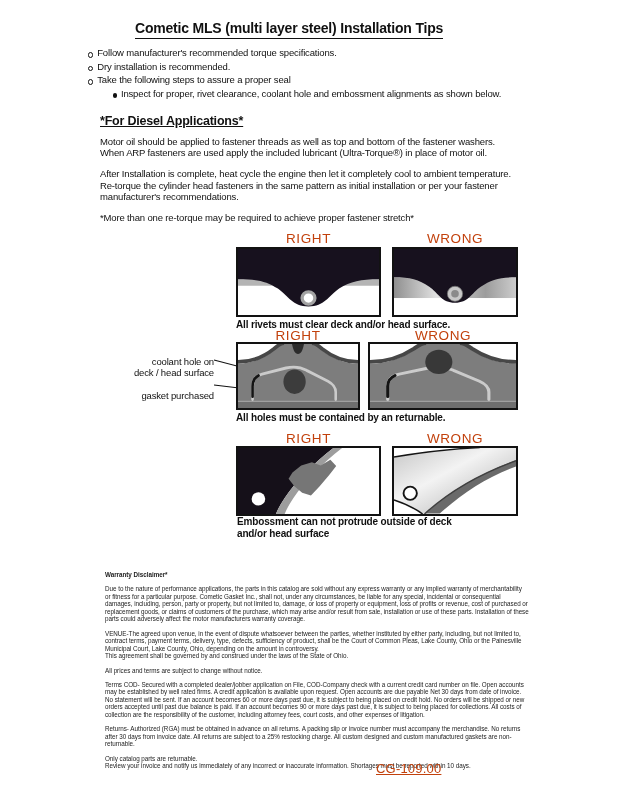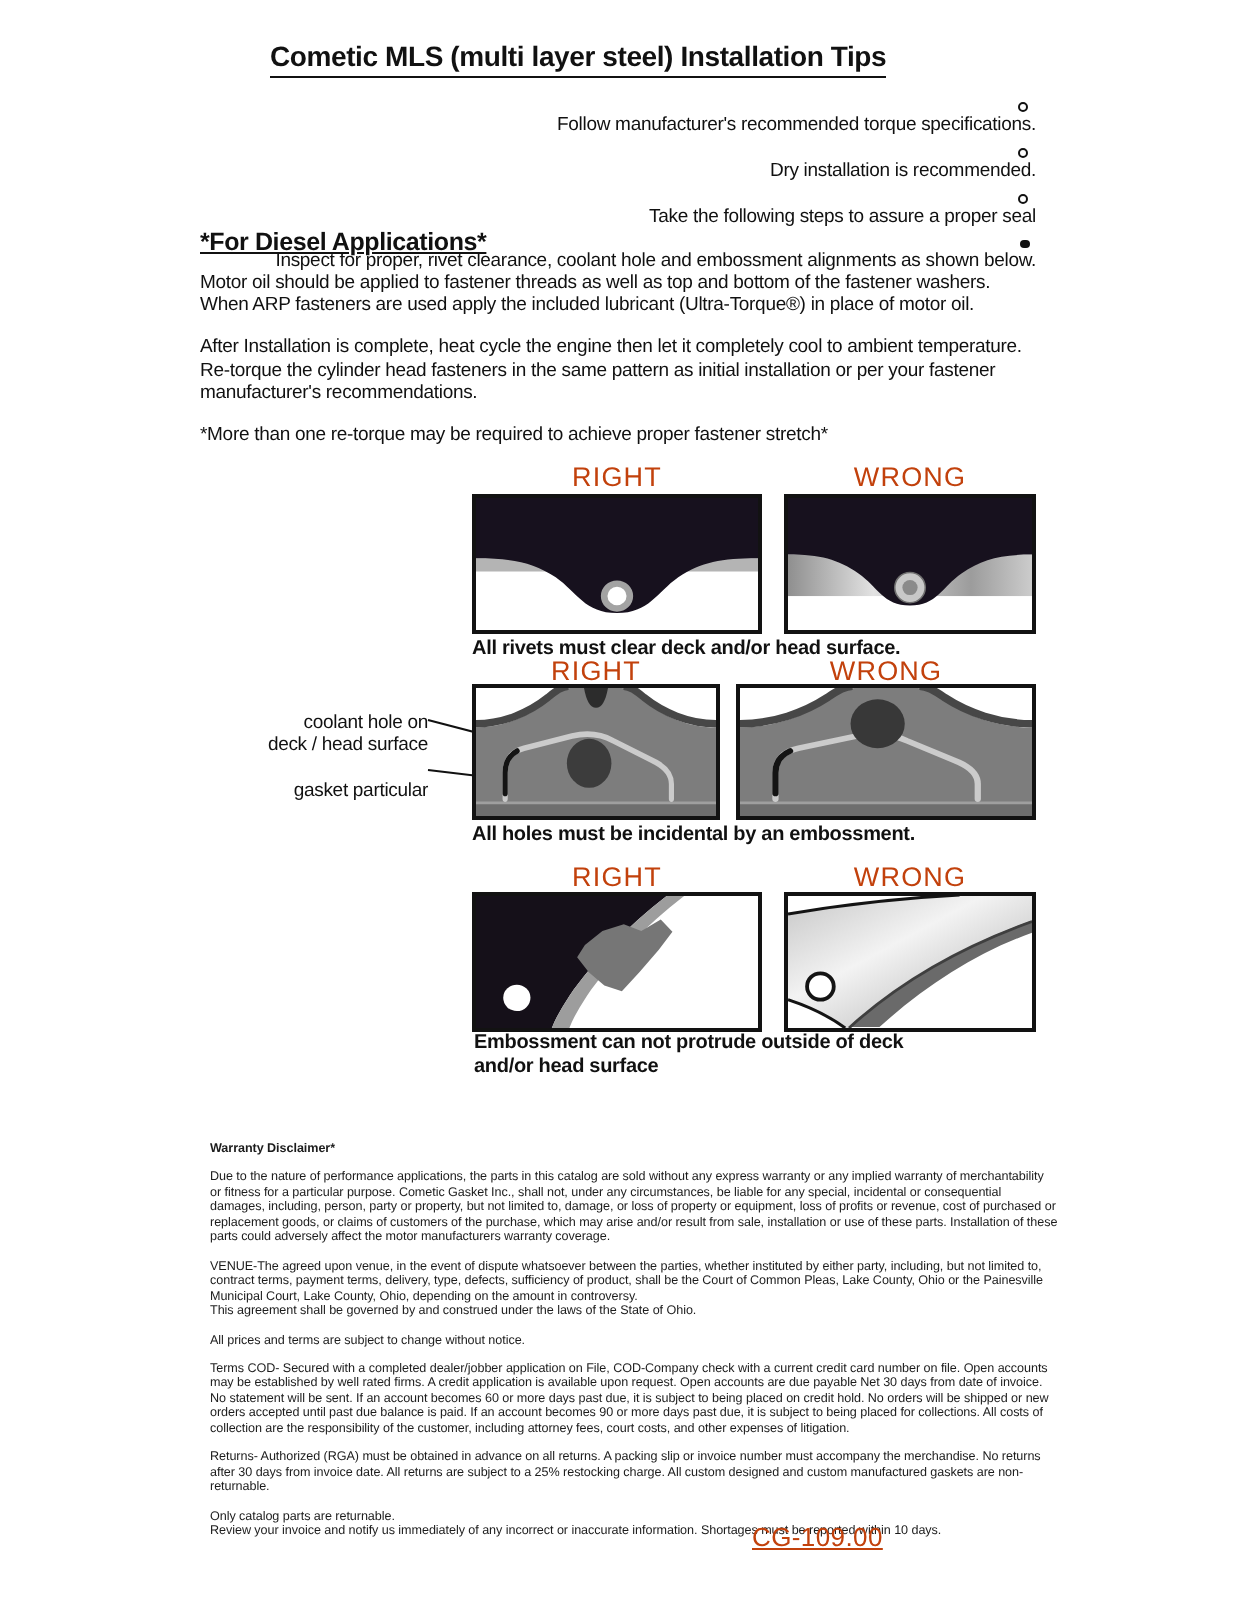--- a/index.html
+++ b/index.html
@@ -5,21 +5,21 @@
   html,body{margin:0;padding:0;}
   body{width:618px;height:800px;background:#ffffff;position:relative;overflow:hidden;
        font-family:"Liberation Sans", sans-serif;color:#111;}
   .page{position:absolute;inset:0;}
   .abs{position:absolute;}
 
   .title{top:20px;left:112px;font-size:14px;font-weight:bold;letter-spacing:-0.2px;
          border-bottom:1.6px solid #111;padding-bottom:2px;white-space:nowrap;margin-left:23px;}
 
   .tips{top:46px;left:88px;width:430px;font-size:9.5px;letter-spacing:-0.15px;}
-  .tip-row{display:flex;align-items:flex-end;line-height:13.5px;flex-direction:column;}
+  .tip-row{display:flex;align-items:center;line-height:13.5px;}
   .tip-row.sub{margin-left:25px;}
   .marker-open{flex:0 0 auto;width:3.2px;height:3.2px;border:1px solid #111;border-radius:50%;margin:4.5px 4px 0 0;}
   .marker-filled{flex:0 0 auto;width:4.4px;height:4.4px;background:#111;border-radius:50%;margin:4.2px 3.5px 0 0;}
 
   .diesel{top:116px;left:100px;width:414px;font-size:9.5px;letter-spacing:-0.15px;line-height:11.5px;}
   .diesel h2{font-size:12.5px;font-weight:bold;margin:0 0 8px 0;letter-spacing:-0.2px;text-decoration:underline;}
   .diesel p{margin:0 0 9.5px 0;}
 
   .rw-label{font-size:13.5px;letter-spacing:0.6px;text-align:center;color:#c2410c;}
   .panel{border:2.2px solid #121212;box-sizing:border-box;background:#fff;}
@@ -96,21 +96,21 @@
       <circle cx="64" cy="47.5" r="4" fill="#8a8a8a"></circle>
     </svg>
   </div>
   <div class="abs caption" style="top:319px;left:236px;width:300px;">All rivets must clear deck and/or head surface.</div>
 
   <div class="abs rw-label" style="top:328px;left:236px;width:124px;">RIGHT</div>
   <div class="abs rw-label" style="top:328px;left:368px;width:150px;">WRONG</div>
 
   <div class="abs ann" style="top:345px;white-space:pre-line;">coolant hole on
 deck / head surface</div>
-  <div class="abs ann" style="top:379px;">gasket particular</div>
+  <div class="abs ann" style="top:379px;">gasket purchased</div>
   <svg class="abs" style="top:352px;left:212px;width:86px;height:46px;" viewBox="0 0 86 46">
     <line x1="2" y1="8" x2="71" y2="26" stroke="#111" stroke-width="1.1"></line>
     <line x1="2" y1="33" x2="44" y2="38" stroke="#111" stroke-width="1.1"></line>
   </svg>
 
   <div class="abs panel" style="top:342px;left:236px;width:124px;height:68px;">
     <svg viewBox="0 0 140 68" preserveAspectRatio="none">
       <rect width="140" height="68" fill="#ffffff"></rect>
       <path d="M0,68 V21 C16,21 31,15 42,6.5 C47,2.5 51,0 55,0 L85,0 C89,0 93,2.5 98,6.5 C109,15 124,21 140,21 V68 Z" fill="#7d7d7d"></path>
       <path d="M0,19 C16,19 31,13 42,5 C46,1.8 50,-1 54,-1" stroke="#474747" stroke-width="4" fill="none"></path>
@@ -129,21 +129,21 @@
       <path d="M0,68 V21 C16,21 31,15 42,6.5 C47,2.5 51,0 55,0 L85,0 C89,0 93,2.5 98,6.5 C109,15 124,21 140,21 V68 Z" fill="#7d7d7d"></path>
       <path d="M0,19 C16,19 31,13 42,5 C46,1.8 50,-1 54,-1" stroke="#474747" stroke-width="4" fill="none"></path>
       <path d="M140,19 C124,19 109,13 98,5 C94,1.8 90,-1 86,-1" stroke="#474747" stroke-width="4" fill="none"></path>
       <rect x="0" y="61" width="140" height="7" fill="#6e6e6e"></rect>
       <line x1="0" y1="61" x2="140" y2="61" stroke="#9f9f9f" stroke-width="1.4"></line>
       <path d="M17,59 L17,45 C17,38 21,33.5 28,32 L56,25.5 C64,23.8 73,24.5 80,28 L105,39.5 C111,42.5 114,46 114,51 L114,59" fill="none" stroke="#cbcbcb" stroke-width="3" stroke-linejoin="round" stroke-linecap="round"></path>
       <path d="M17,56 L17,45 C17,40 19,36 24,33.5" fill="none" stroke="#141414" stroke-width="3" stroke-linecap="round"></path>
       <circle cx="66" cy="19" r="13" fill="#383838"></circle>
     </svg>
   </div>
-  <div class="abs caption" style="top:412px;left:236px;width:300px;">All holes must be incidental by an embossment.</div>
+  <div class="abs caption" style="top:412px;left:236px;width:300px;">All holes must be contained by an returnable.</div>
 
   <div class="abs rw-label" style="top:431px;left:236px;width:145px;">RIGHT</div>
   <div class="abs rw-label" style="top:431px;left:392px;width:126px;">WRONG</div>
 
   <div class="abs panel" style="top:446px;left:236px;width:145px;height:70px;">
     <svg viewBox="0 0 145 70" preserveAspectRatio="none">
       <rect width="145" height="70" fill="#ffffff"></rect>
       <path d="M0,0 H98 C78,16 60,35 48,53 C44,59.5 41,64.5 39,70 H0 Z" fill="#151019"></path>
       <path d="M98,0 H107 C87,16 69,35 57,53 C53,59.5 50,64.5 48,70 H39 C41,64.5 44,59.5 48,53 C60,35 78,16 98,0 Z" fill="#9d9d9d"></path>
       <path d="M56,26 L65,18.5 L76,15 L85,18.5 L95,12.5 L101,19 L94,28.5 L84,40.5 L75,50.5 L66,47.5 L58,40.5 L52,32.5 Z" fill="#767676"></path>

